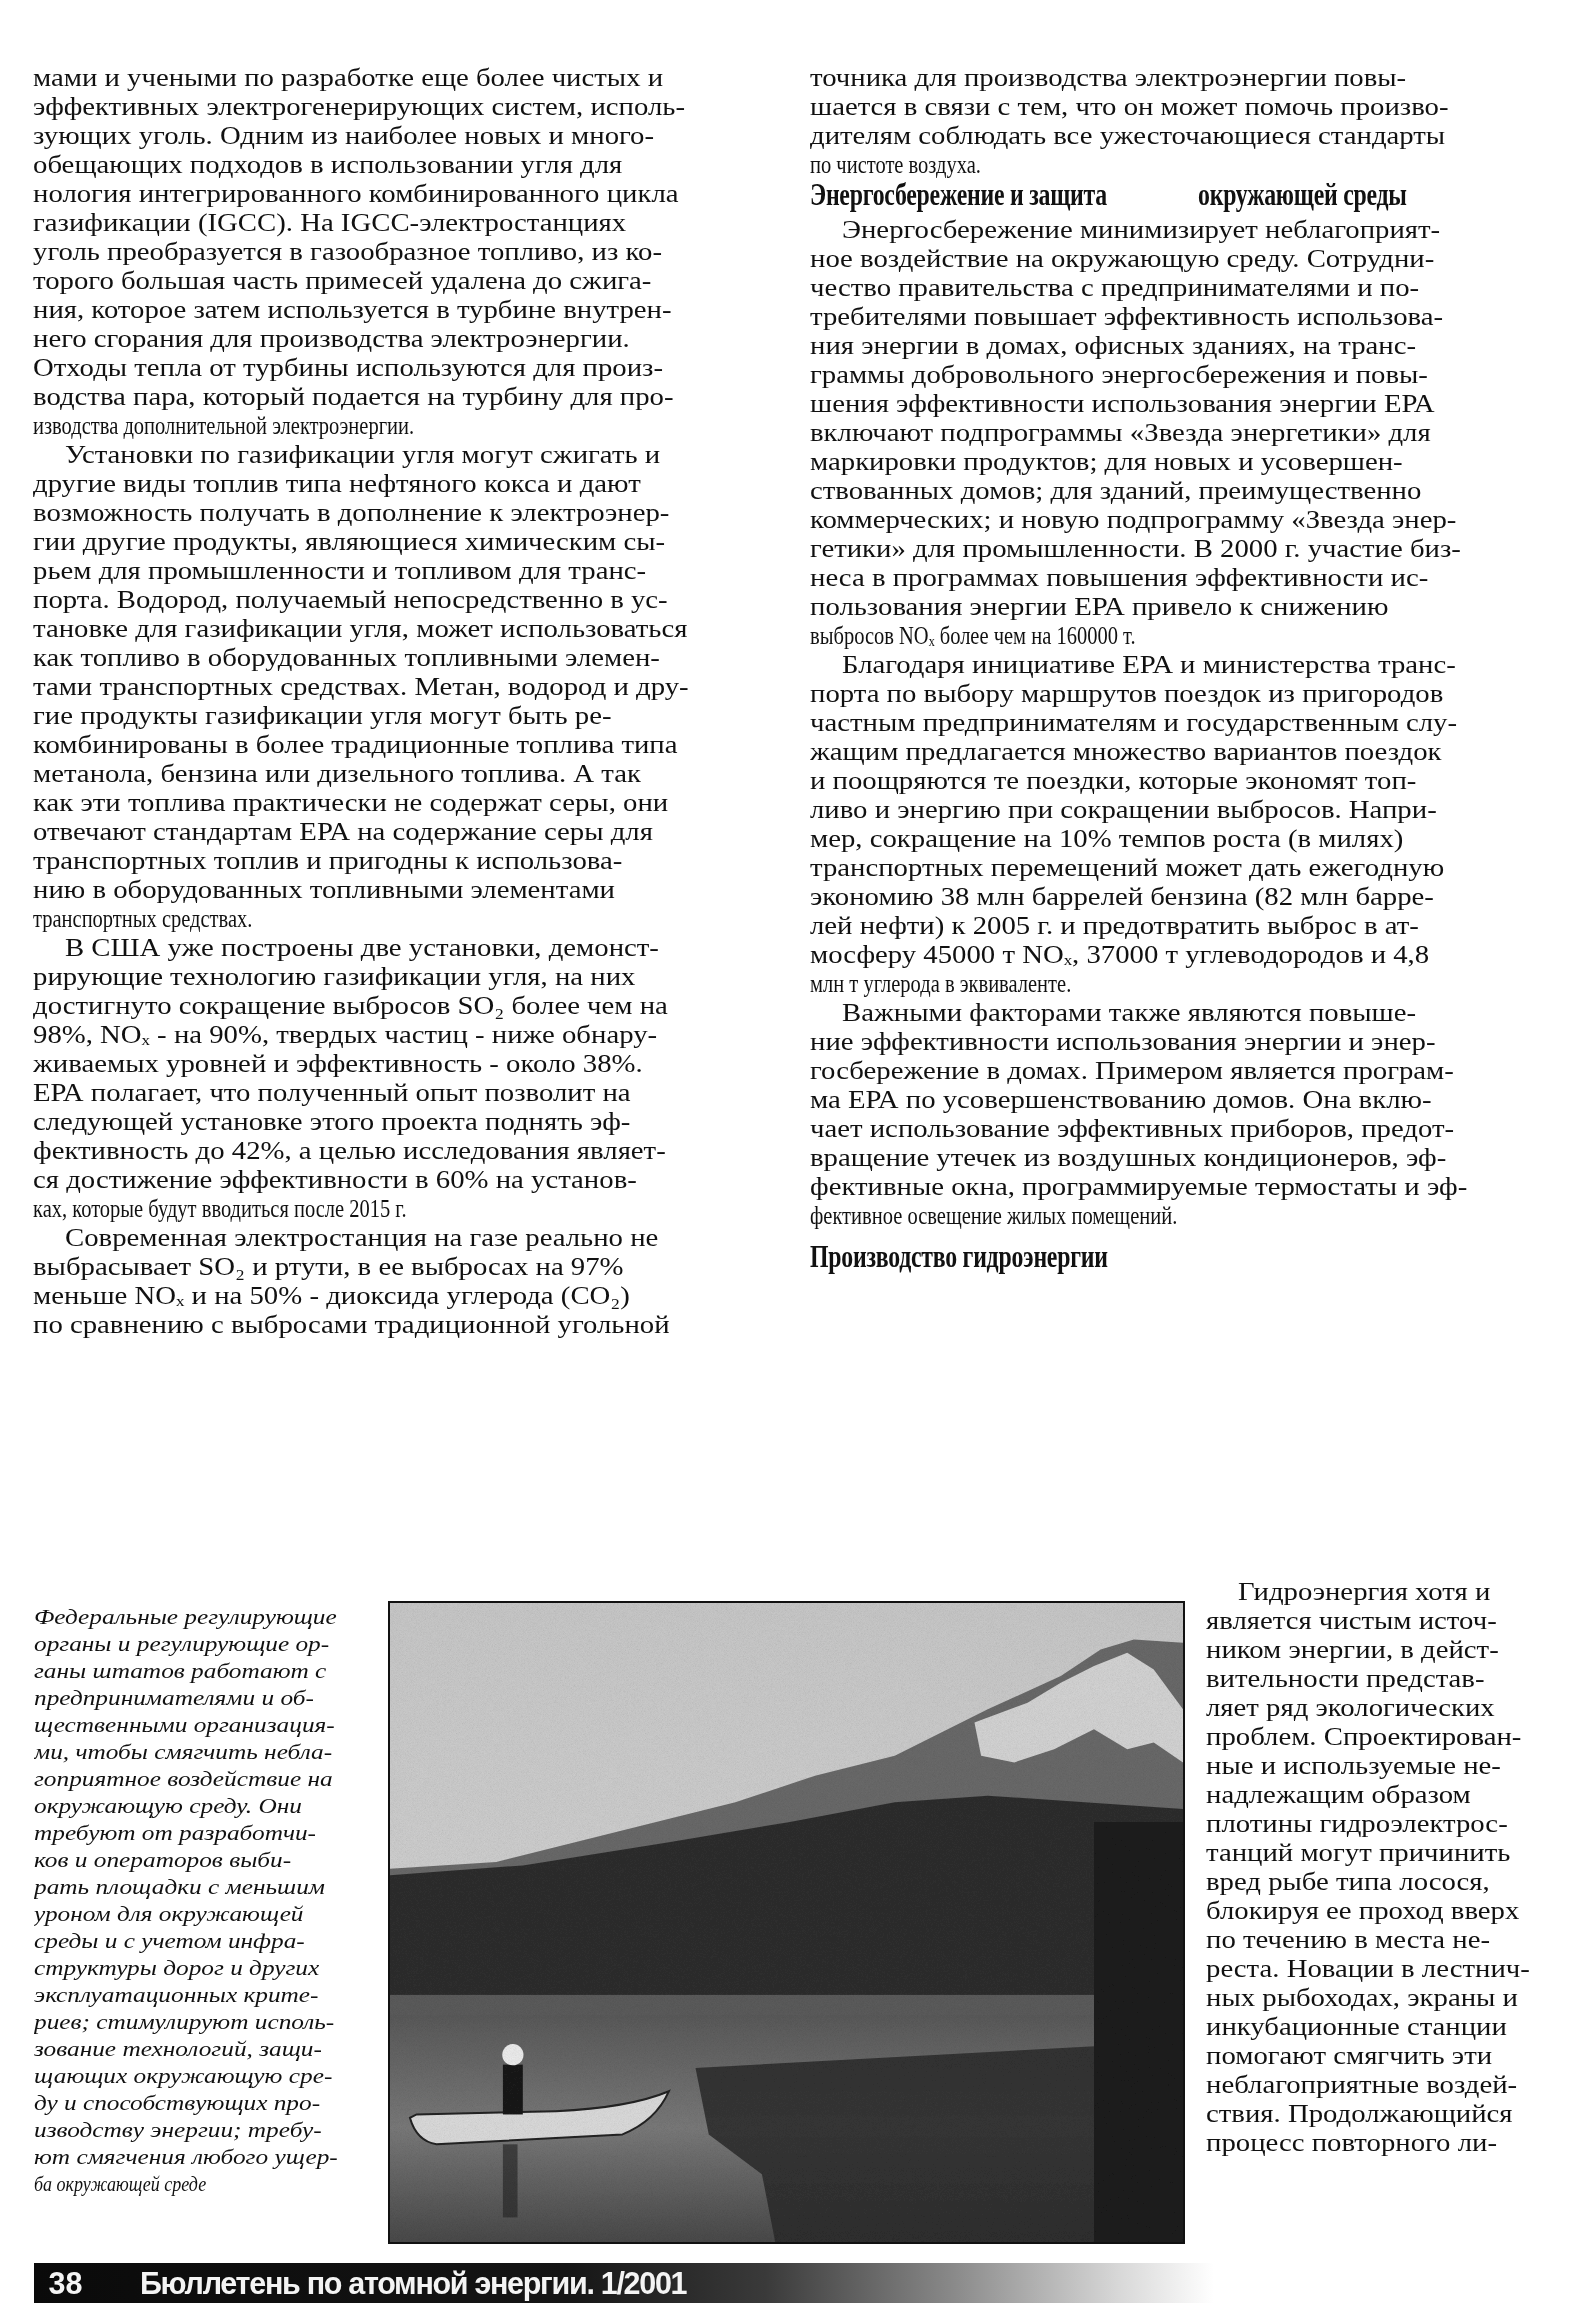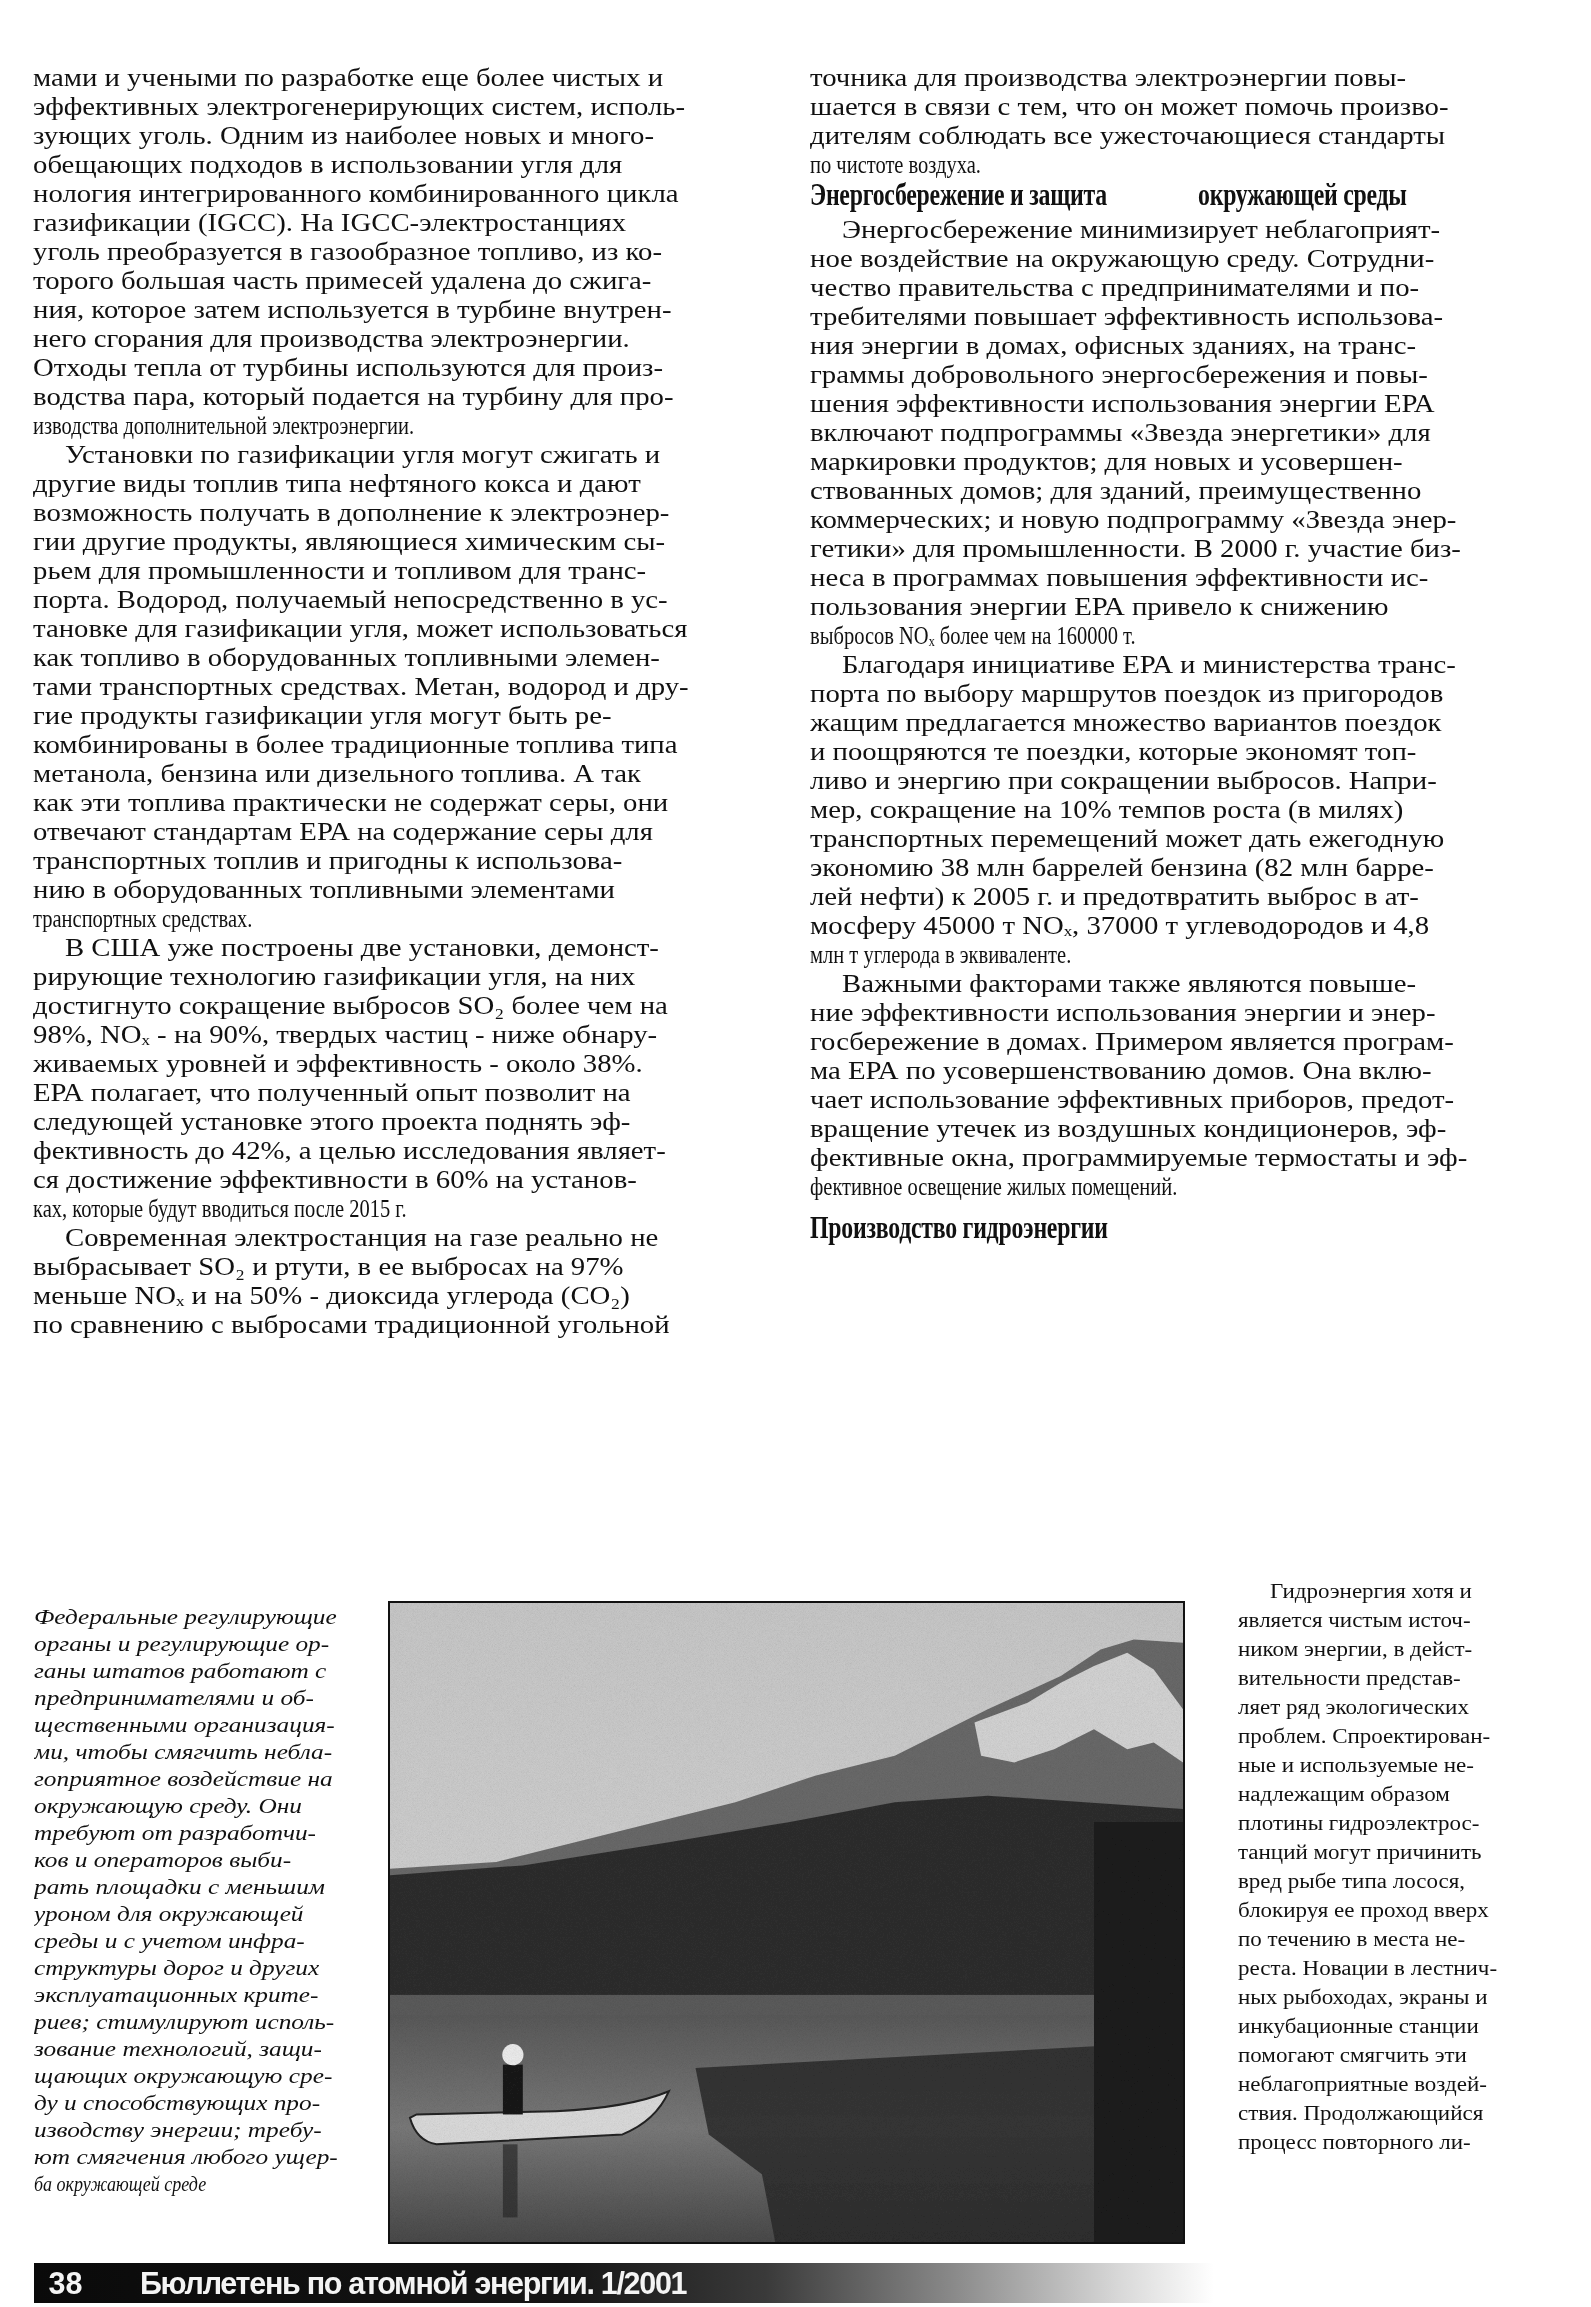--- a/index.html
+++ b/index.html
@@ -9,21 +9,21 @@
           text-align:justify; text-align-last:justify; overflow:hidden; }
   .line.last { text-align-last:left; }
   .line.indent { padding-left:32px; }
   .heading { font-family:"Liberation Serif", serif; font-weight:bold; font-size:30.5px; line-height:31px;
              letter-spacing:-0.3px; white-space:nowrap; }
   #left-col { left:33px; top:63px; width:741px; }
   #right-col { left:810px; top:63px; width:741px; }
   #caption { position:absolute; left:34px; top:1603px; width:345px; font-family:"Liberation Serif", serif; font-style:italic; }
   #caption .line { font-size:22px; height:27px; line-height:27px; }
   #hydro-col { position:absolute; left:1206px; top:1577px; width:346px; font-family:"Liberation Serif", serif; }
-  #hydro-col .line { font-size:20px; height:29px; line-height:29px;margin-left:32px; }
+  #hydro-col .line { font-size:25px; height:29px; line-height:29px; }
   #photo { position:absolute; left:388px; top:1601px; width:797px; height:643px; border:2.7px solid #111; box-sizing:border-box; overflow:hidden; background:#cfcfcf; }
   #footer { position:absolute; left:34px; top:2263px; width:1180px; height:40px;
             background:linear-gradient(90deg,#0a0a0a 0%,#151515 45%,#3a3a3a 62%,#8a8a8a 78%,#d8d8d8 92%,#ffffff 100%); }
   #footer .num { position:absolute; left:14.6px; top:2.7px; font-family:"Liberation Sans", sans-serif; font-weight:bold; font-size:30.5px; color:#f4f4f4; }
   #footer .title { position:absolute; left:106px; top:2.7px; font-family:"Liberation Sans", sans-serif; font-weight:bold; font-size:30.5px; color:#f4f4f4; letter-spacing:-1.3px; }
 </style>
 </head>
 <body>
 
 <div id="left-col" class="col">
@@ -95,20 +95,21 @@
       <span class="line"><span style="display: inline-block; white-space: nowrap; transform-origin: left center; transform: scaleX(1.15);">включают подпрограммы «Звезда энергетики» для</span></span>
       <span class="line"><span style="display: inline-block; white-space: nowrap; transform-origin: left center; transform: scaleX(1.15);">маркировки продуктов; для новых и усовершен-</span></span>
       <span class="line"><span style="display: inline-block; white-space: nowrap; transform-origin: left center; transform: scaleX(1.15);">ствованных домов; для зданий, преимущественно</span></span>
       <span class="line"><span style="display: inline-block; white-space: nowrap; transform-origin: left center; transform: scaleX(1.15);">коммерческих; и новую подпрограмму «Звезда энер-</span></span>
       <span class="line"><span style="display: inline-block; white-space: nowrap; transform-origin: left center; transform: scaleX(1.15);">гетики» для промышленности. В 2000 г. участие биз-</span></span>
       <span class="line"><span style="display: inline-block; white-space: nowrap; transform-origin: left center; transform: scaleX(1.15);">неса в программах повышения эффективности ис-</span></span>
       <span class="line"><span style="display: inline-block; white-space: nowrap; transform-origin: left center; transform: scaleX(1.15);">пользования энергии ЕРА привело к снижению</span></span>
       <span class="line last"><span style="display: inline-block; white-space: nowrap; transform-origin: left center; transform: scaleX(0.82);">выбросов NOₓ более чем на 160000 т.</span></span>
       <span class="line indent"><span style="display: inline-block; white-space: nowrap; transform-origin: left center; transform: scaleX(1.15);">Благодаря инициативе ЕРА и министерства транс-</span></span>
       <span class="line"><span style="display: inline-block; white-space: nowrap; transform-origin: left center; transform: scaleX(1.15);">порта по выбору маршрутов поездок из пригородов</span></span>
+      <span class="line"><span style="display: inline-block; white-space: nowrap; transform-origin: left center; transform: scaleX(1.15);">частным предпринимателям и государственным слу-</span></span>
       <span class="line"><span style="display: inline-block; white-space: nowrap; transform-origin: left center; transform: scaleX(1.15);">жащим предлагается множество вариантов поездок</span></span>
       <span class="line"><span style="display: inline-block; white-space: nowrap; transform-origin: left center; transform: scaleX(1.15);">и поощряются те поездки, которые экономят топ-</span></span>
       <span class="line"><span style="display: inline-block; white-space: nowrap; transform-origin: left center; transform: scaleX(1.15);">ливо и энергию при сокращении выбросов. Напри-</span></span>
       <span class="line"><span style="display: inline-block; white-space: nowrap; transform-origin: left center; transform: scaleX(1.15);">мер, сокращение на 10% темпов роста (в милях)</span></span>
       <span class="line"><span style="display: inline-block; white-space: nowrap; transform-origin: left center; transform: scaleX(1.15);">транспортных перемещений может дать ежегодную</span></span>
       <span class="line"><span style="display: inline-block; white-space: nowrap; transform-origin: left center; transform: scaleX(1.15);">экономию 38 млн баррелей бензина (82 млн барре-</span></span>
       <span class="line"><span style="display: inline-block; white-space: nowrap; transform-origin: left center; transform: scaleX(1.15);">лей нефти) к 2005 г. и предотвратить выброс в ат-</span></span>
       <span class="line"><span style="display: inline-block; white-space: nowrap; transform-origin: left center; transform: scaleX(1.15);">мосферу 45000 т NOₓ, 37000 т углеводородов и 4,8</span></span>
       <span class="line last"><span style="display: inline-block; white-space: nowrap; transform-origin: left center; transform: scaleX(0.82);">млн т углерода в эквиваленте.</span></span>
       <span class="line indent"><span style="display: inline-block; white-space: nowrap; transform-origin: left center; transform: scaleX(1.15);">Важными факторами также являются повыше-</span></span>

